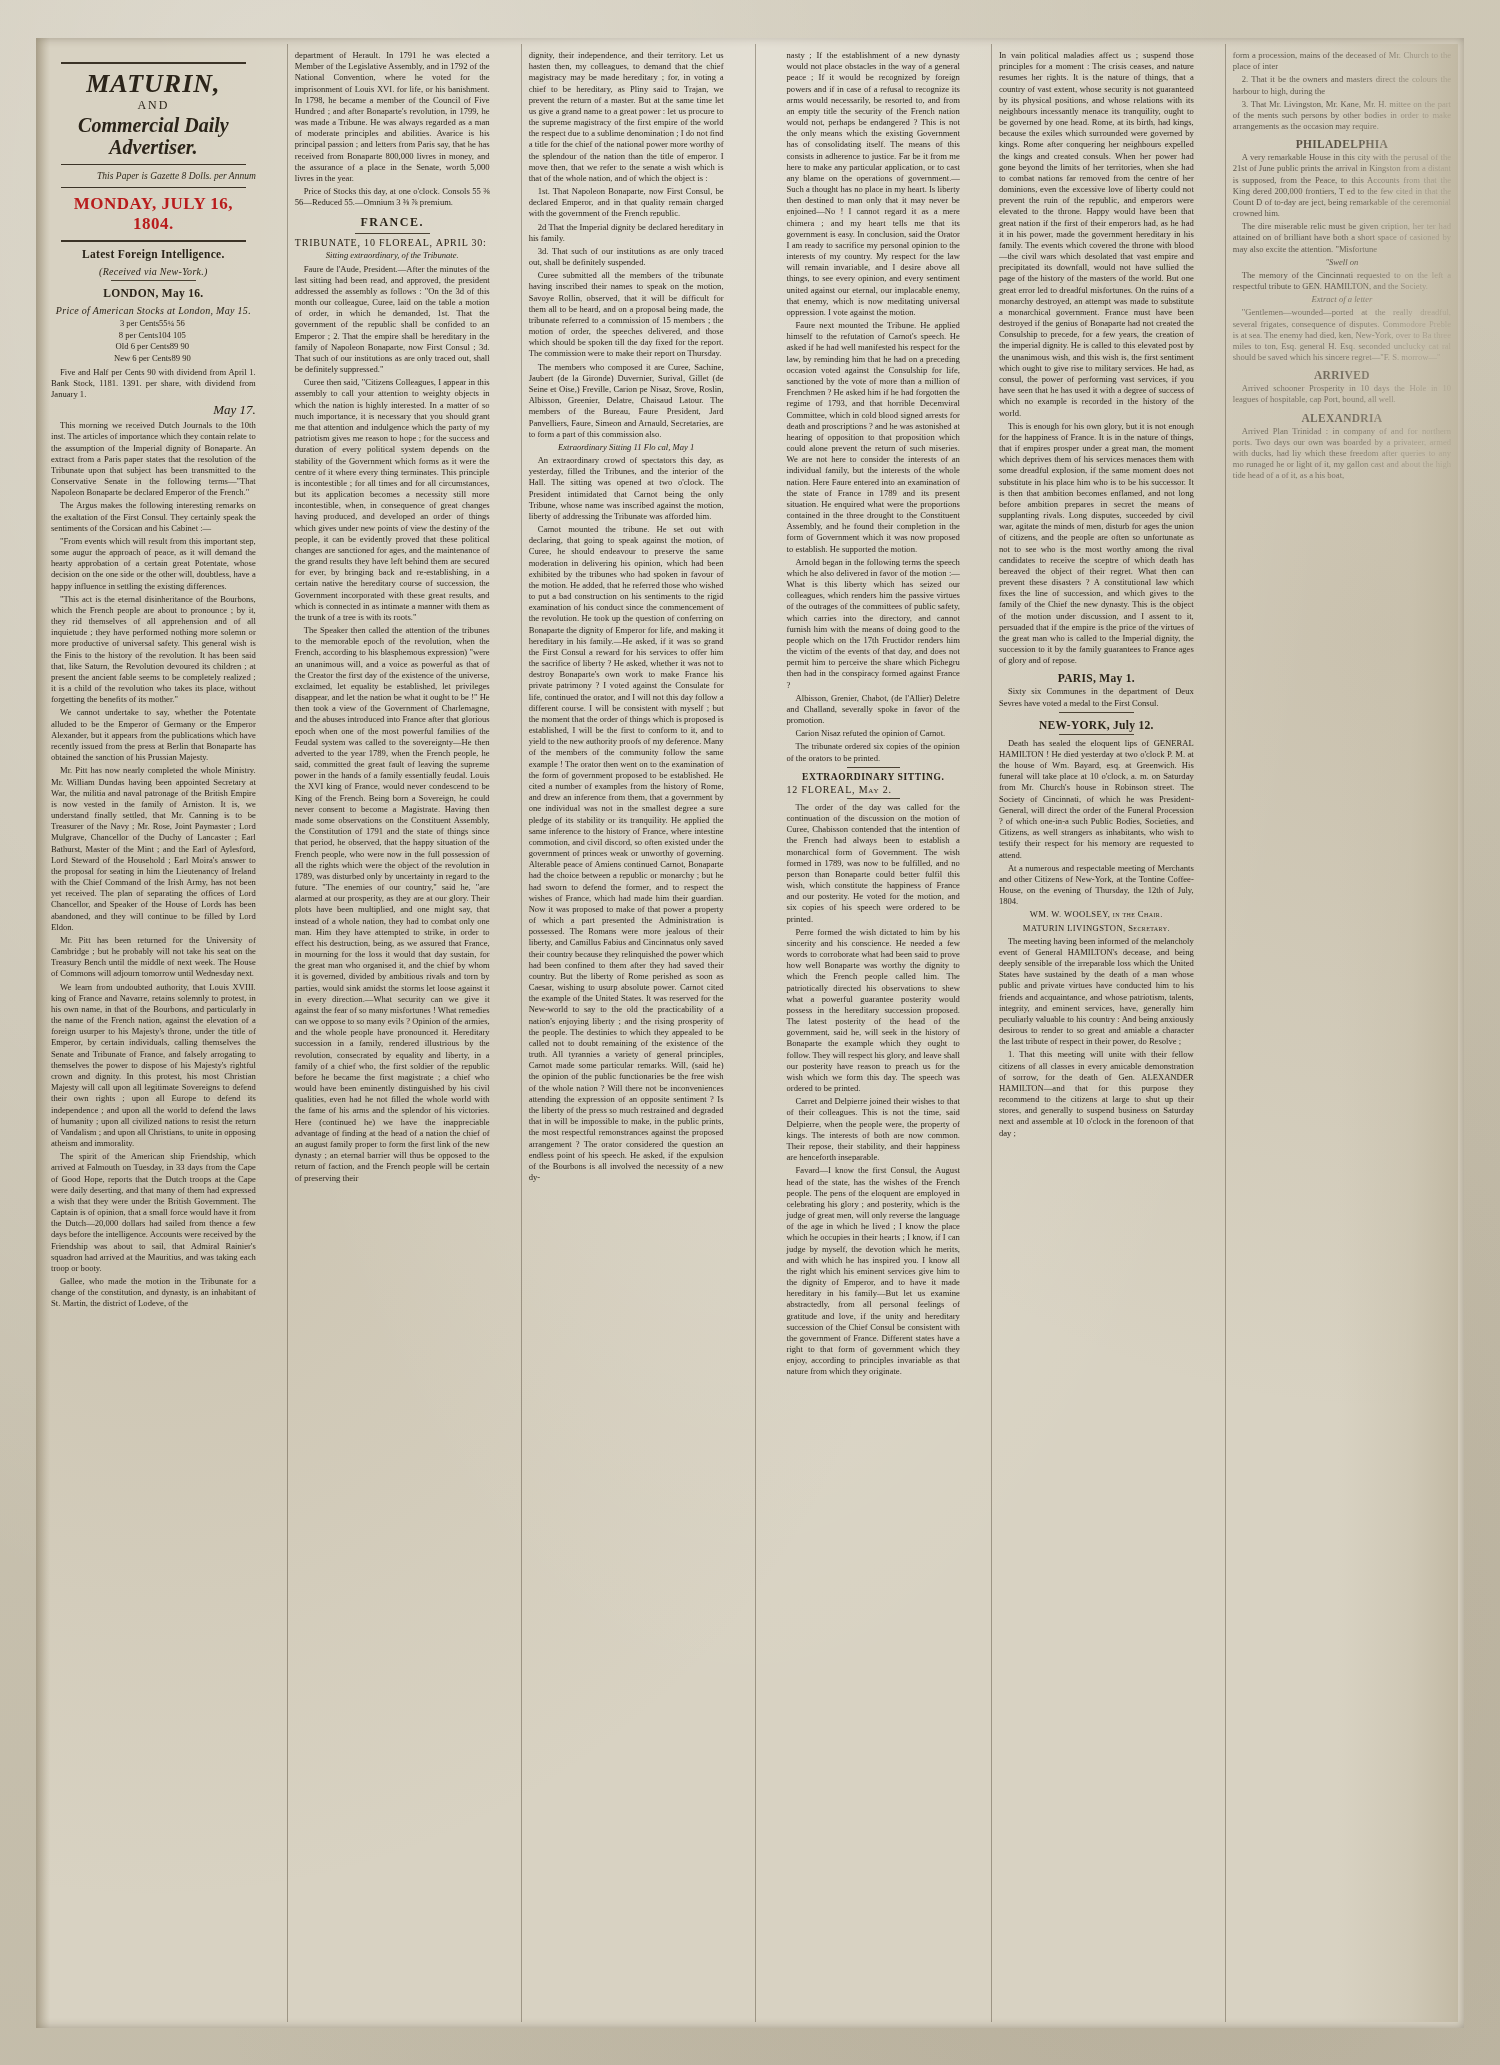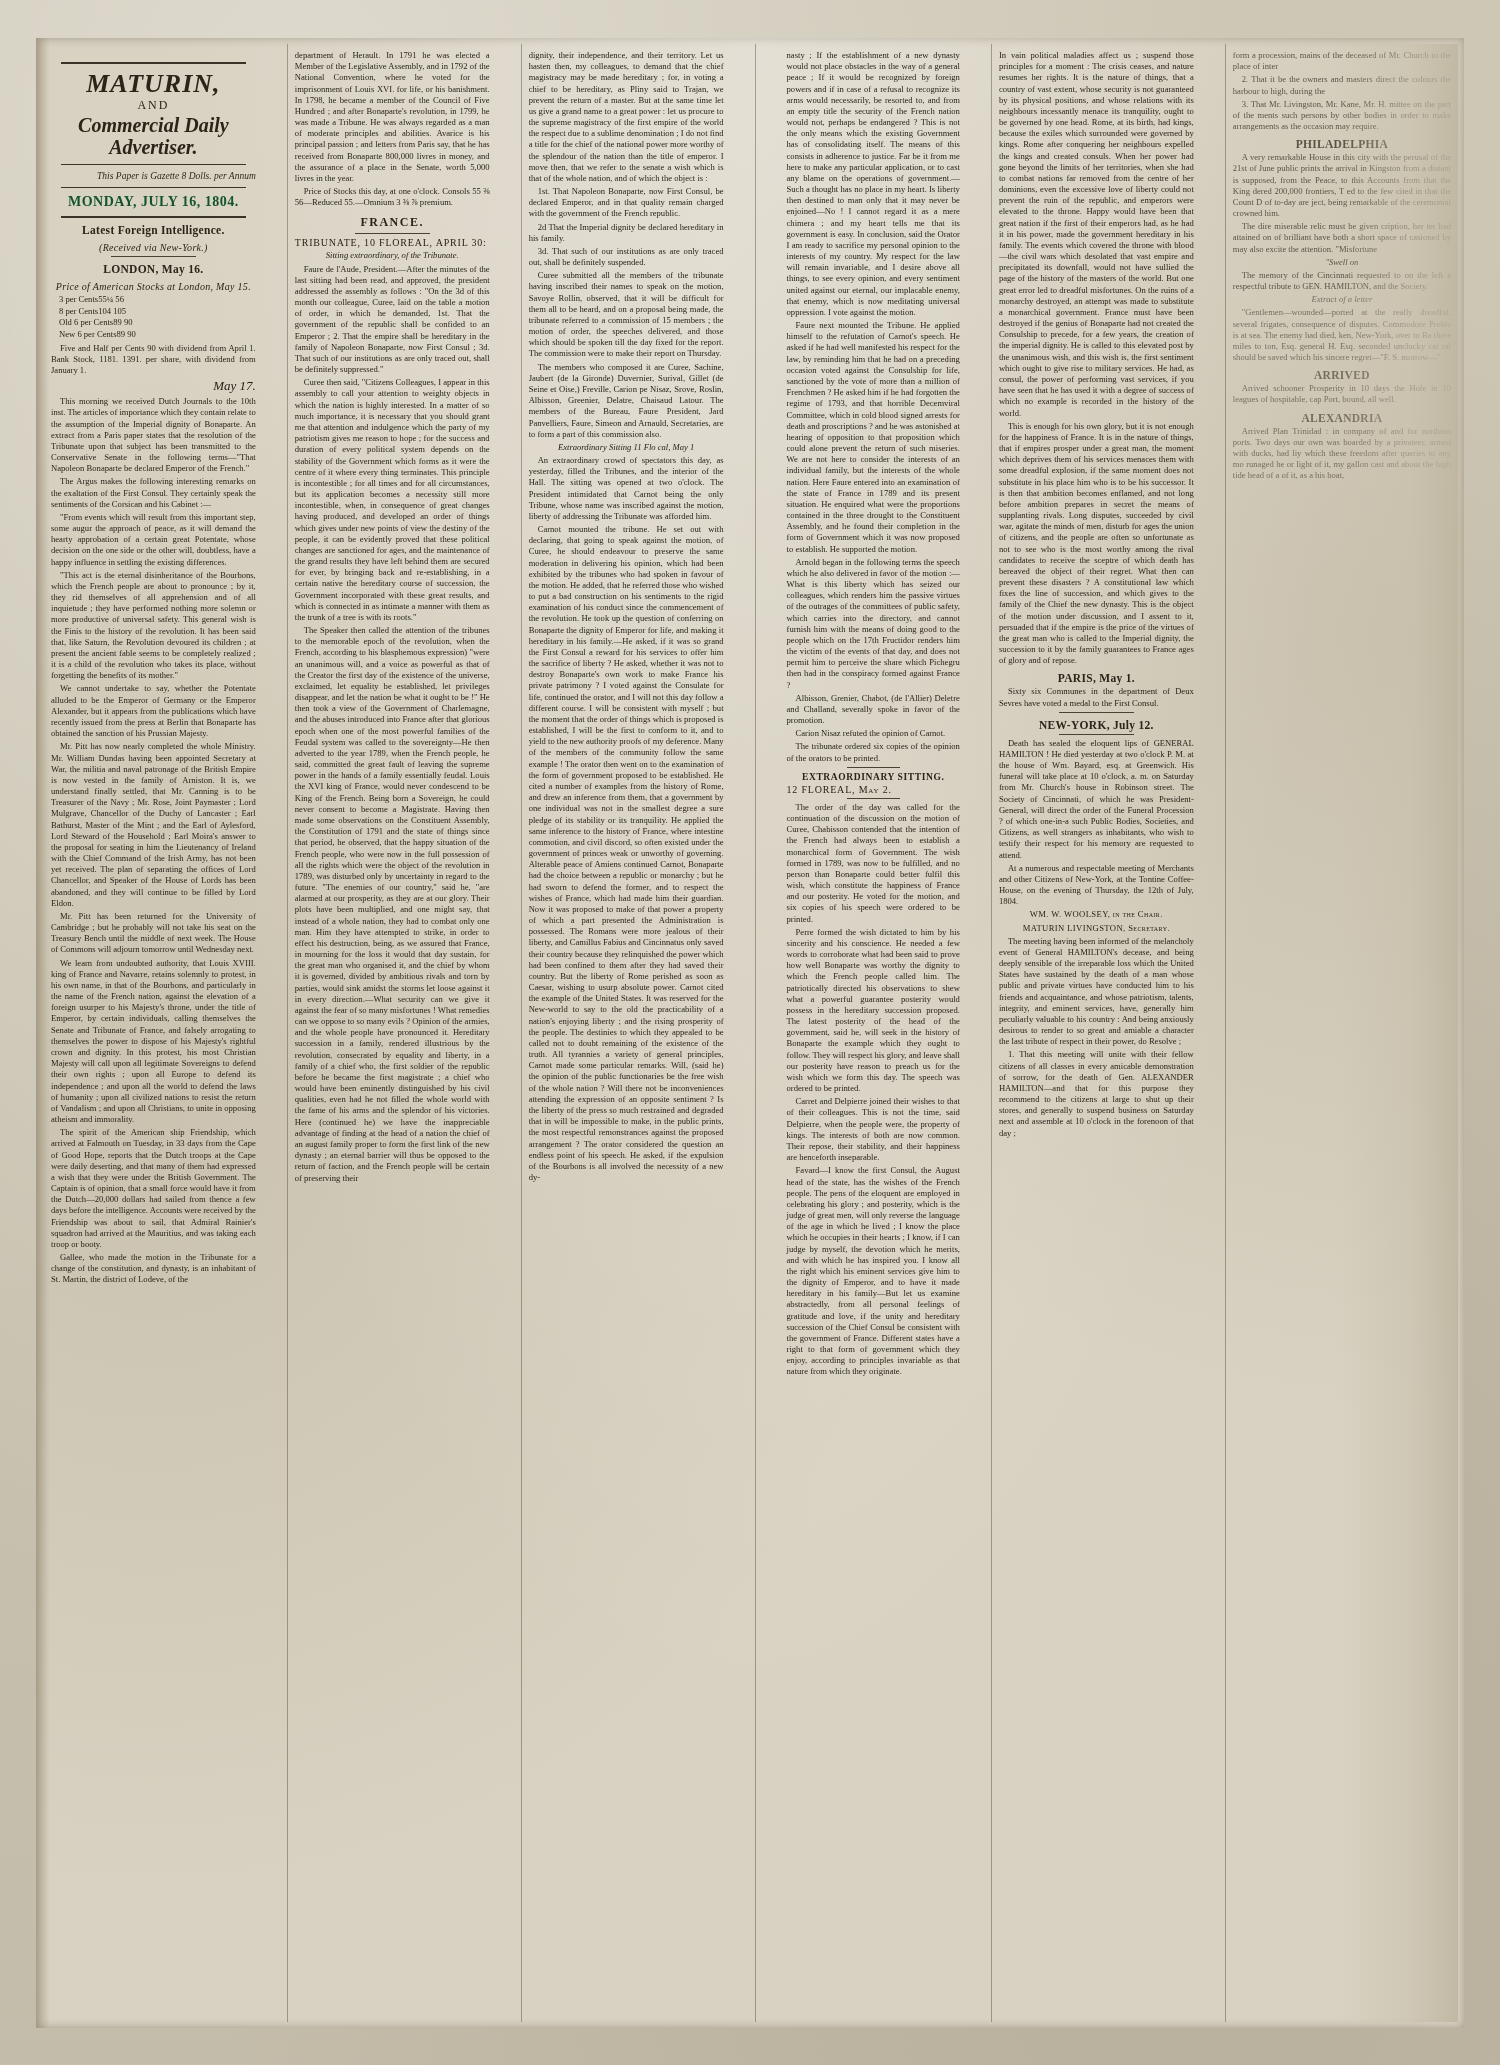--- a/index.html
+++ b/index.html
@@ -103,24 +103,24 @@
     line-height: 1.1;
   }
   .mh-terms {
     font-size: 9.5px;
     font-style: italic;
     color: #312a1e;
     margin-top: 3px;
     text-align: right;
   }
   .mh-date {
-    font-size: 14px;
+    font-size: 17px;
     font-weight: bold;
     letter-spacing: 0.5px;
-    color: #14532d;
+    color: #b91c1c;
     margin: 3px 0 2px 0;
   }
 
   .head-center {
     text-align: center;
     font-size: 11.5px;
     font-weight: bold;
     color: #2b2419;
     margin: 6px 0 1px 0;
     letter-spacing: 0.3px;
@@ -153,21 +153,21 @@
     letter-spacing: 0.4px;
   }
   .price-list {
     font-size: 8.6px;
     line-height: 1.35;
     color: #241e15;
     margin: 2px 0 2px 8px;
   }
   .price-row {
     display: flex;
-    justify-content: flex-start;
+    justify-content: center;
     padding-right: 10px;
   }
   .dateline {
     font-size: 13px;
     font-style: italic;
     text-align: right;
     color: #241e15;
     margin: 2px 0;
   }
   .sec-head {

